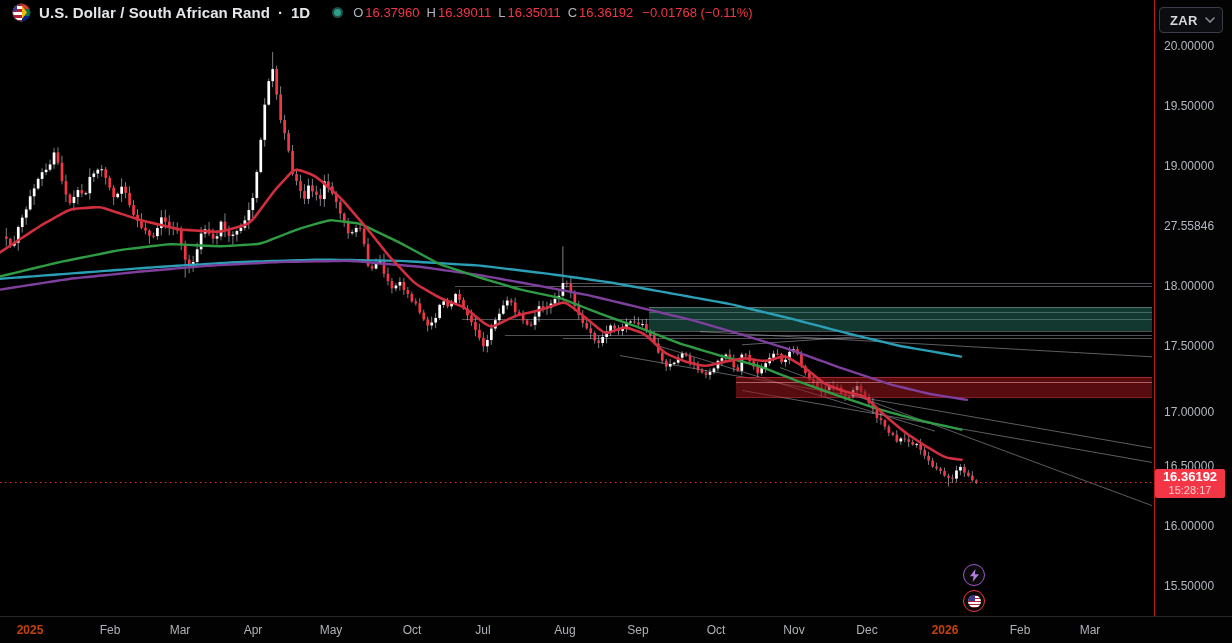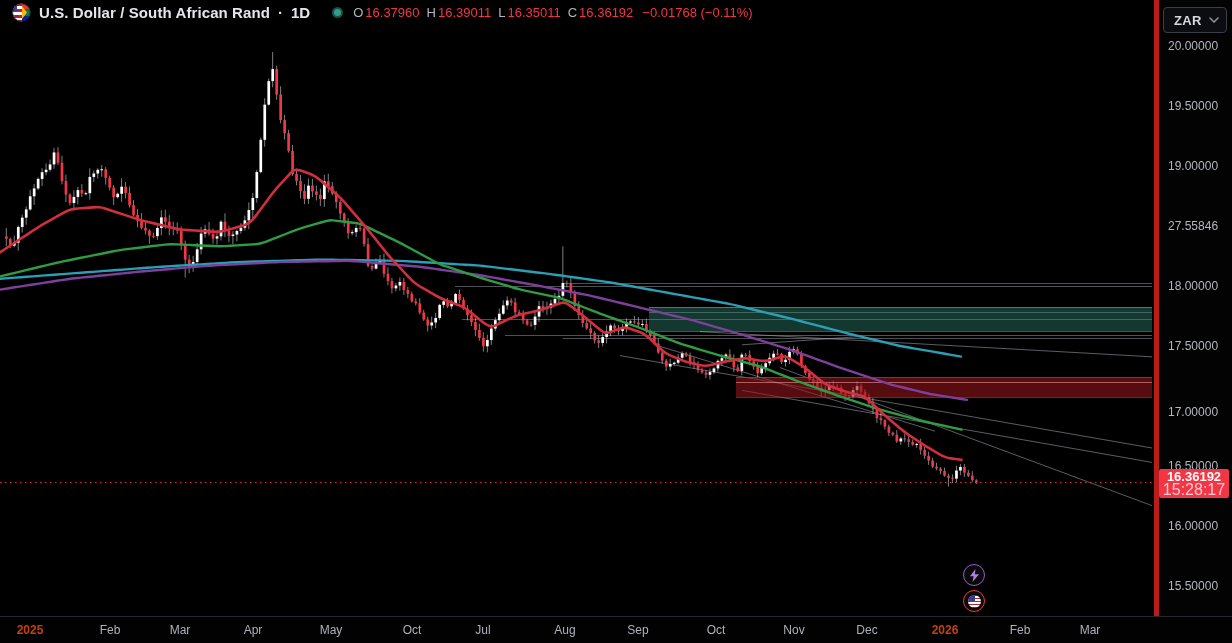--- a/index.html
+++ b/index.html
@@ -13,30 +13,30 @@
   .tf-wrap{font-size:15px;font-weight:600;color:#e4e6ea;}
   .status-dot{width:11px;height:11px;border-radius:50%;background:#1d4f45;display:inline-block;
               margin-left:14px;position:relative;}
   .status-dot::after{content:"";position:absolute;left:2px;top:2px;width:7px;height:7px;border-radius:50%;background:#2f9e8a;}
   .ohlc{display:flex;align-items:center;gap:7px;font-size:13px;margin-left:2px;}
   .ohlc .lbl{color:#b2b5be;}
   .ohlc .val{color:#f23645;}
   .ohlc .chg{color:#f23645;margin-left:2px;}
   
   .price-axis{position:absolute;left:1154px;top:0;width:78px;height:616px;background:#030303;
-              border-left:5px solid #b91c1c;box-sizing:border-box;z-index:4;}
+              border-left:1px solid #b91c1c;box-sizing:border-box;z-index:4;}
   .zar-btn{position:absolute;left:4px;top:7px;width:64px;height:26px;background:#0b0d10;
            border:1px solid #3a3e48;border-radius:4px;display:flex;align-items:center;
            justify-content:space-between;padding:0 7px 0 10px;cursor:pointer;}
   .zar-btn .zar-txt{color:#d6d8dd;font-size:13px;font-weight:700;letter-spacing:.3px;}
   .price-tick{position:absolute;left:9px;font-size:12px;color:#b4b7bf;transform:translateY(-50%);}
   .last-price-box{position:absolute;left:0px;width:70px;border-radius:2px;background:#f23645;
                   text-align:center;padding:1px 0 2px 0;z-index:6;}
   .last-price-box .lp{color:#fff;font-size:13px;font-weight:700;line-height:14px;}
-  .last-price-box .cd{color:#ffc9cd;font-size:16px;line-height:12px;}
+  .last-price-box .cd{color:#ffc9cd;font-size:11px;line-height:12px;}
   
   .time-axis{position:absolute;left:0;top:616px;width:1232px;height:27px;background:#020202;
              border-top:1px solid #26282e;box-sizing:border-box;z-index:4;}
   .time-tick{position:absolute;top:6px;transform:translateX(-50%);font-size:12px;color:#aeb1b9;}
   .time-tick.year{color:#c2410c;font-weight:700;}
   
   .fab{position:absolute;width:22px;height:22px;border-radius:50%;background:#0a0a0a;
        display:flex;align-items:center;justify-content:center;z-index:5;cursor:pointer;box-sizing:border-box;}
   .fab-bolt{left:963px;top:564px;border:1.6px solid #9b59c9;}
   .fab-flag{left:963px;top:590px;border:1.6px solid #f23645;overflow:hidden;}

